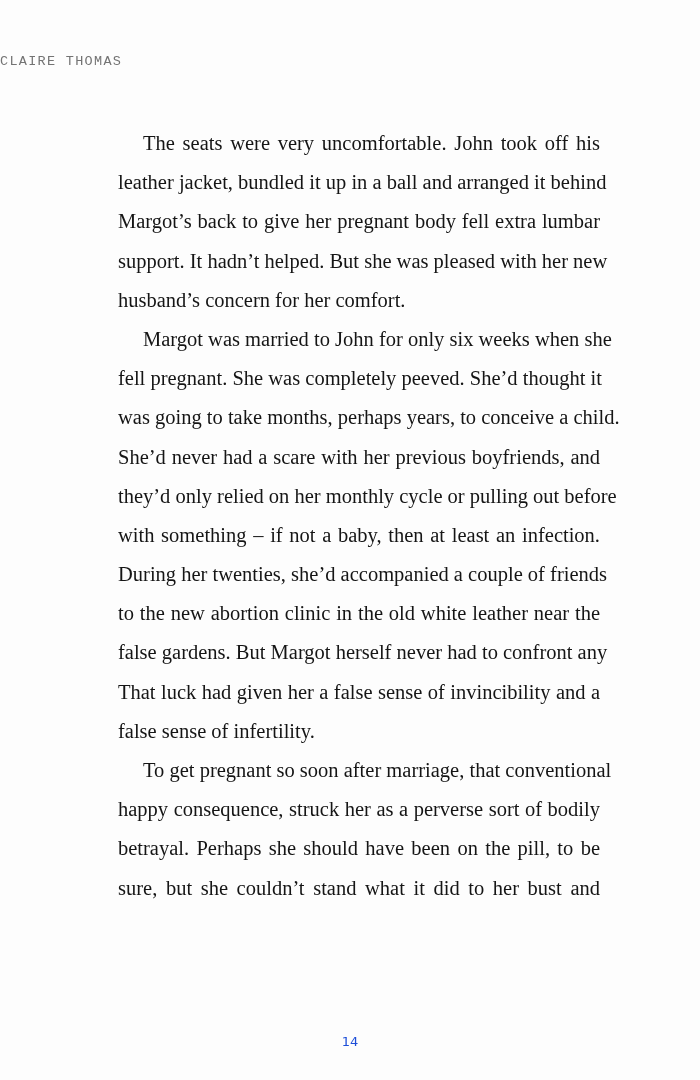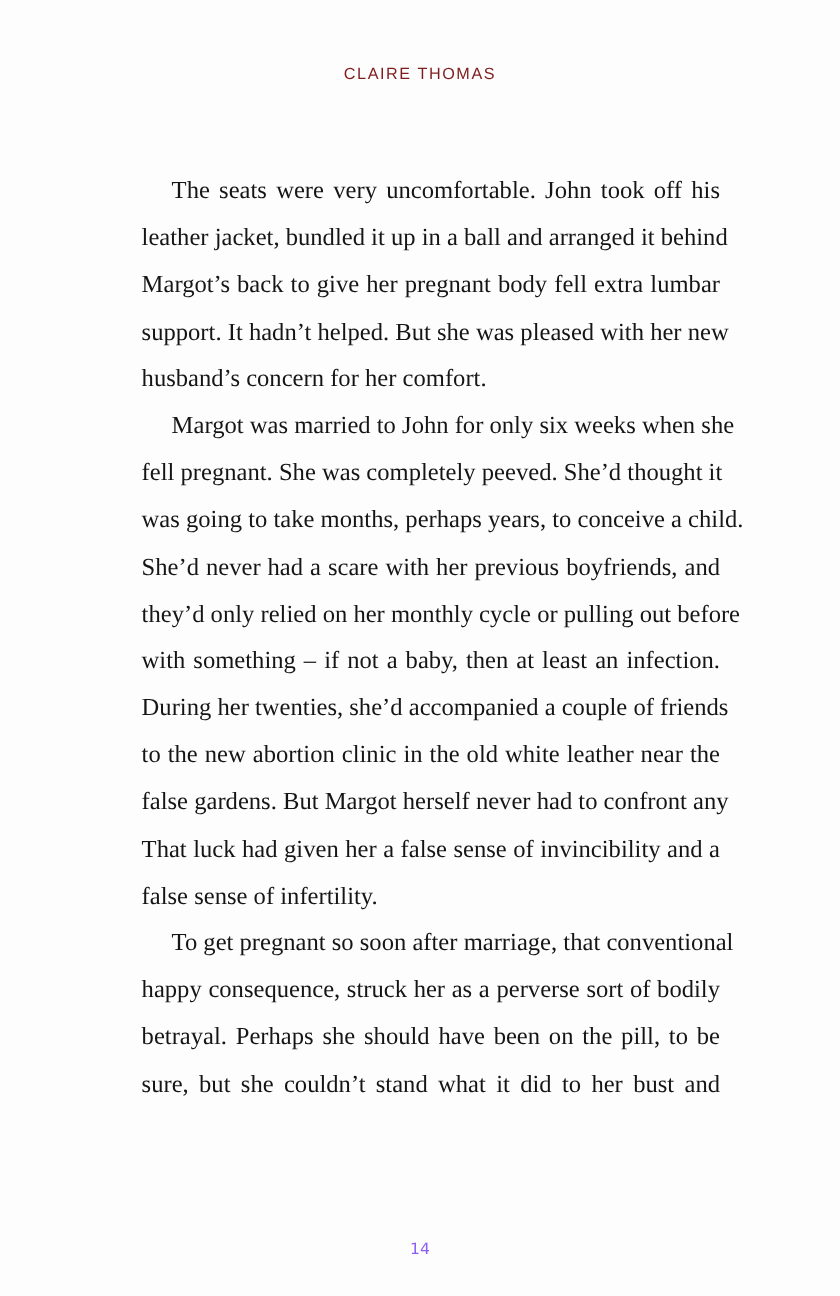--- a/index.html
+++ b/index.html
@@ -1,34 +1,33 @@
 <!DOCTYPE html>
 <html><head>
   <meta charset="utf-8">
   <style>
     html, body { margin: 0; padding: 0; background: #ffffff; }
     body { width: 700px; height: 1080px; position: relative; overflow: hidden; }
     .page { position: absolute; left: 0; top: 0; width: 700px; height: 1080px; background: #fdfdfd; }
     .running-head {
-      position: absolute; top: 54px; left: 0; width: 700px; text-align: center;
-      font-family: Liberation Sans, sans-serif; font-size: 13.5px; letter-spacing: 1.3px;
-      color: #7f1d1d;
+      position: absolute; top: 54px; left: 0; width: 700px; text-align: left;
+      font-family: Liberation Mono, monospace; font-size: 13.5px; letter-spacing: 1.3px;
+      color: #737373;
     }
     .body-text {
       position: absolute; top: 124px; left: 118px; width: 482px;
       font-family: "Liberation Serif", serif; font-size: 20.5px; line-height: 39.2px;
       color: #151515;
-      margin-top: 16px;
     }
     .line { display: block; white-space: nowrap; text-align: justify; text-align-last: justify; height: 39.2px; }
     .line.indent { padding-left: 25px; }
     .line.last { text-align-last: left; }
     .folio {
       position: absolute; top: 1034px; left: 0; width: 700px; text-align: center;
-      font-family: "DejaVu Sans", sans-serif; font-size: 13px; color: #8b5cf6;
+      font-family: "DejaVu Sans", sans-serif; font-size: 13px; color: #1d4ed8;
     }
   </style>
 </head>
 <body>
 
 <div class="page">
   <div class="running-head">CLAIRE THOMAS</div>
 
   <div class="body-text">
 

